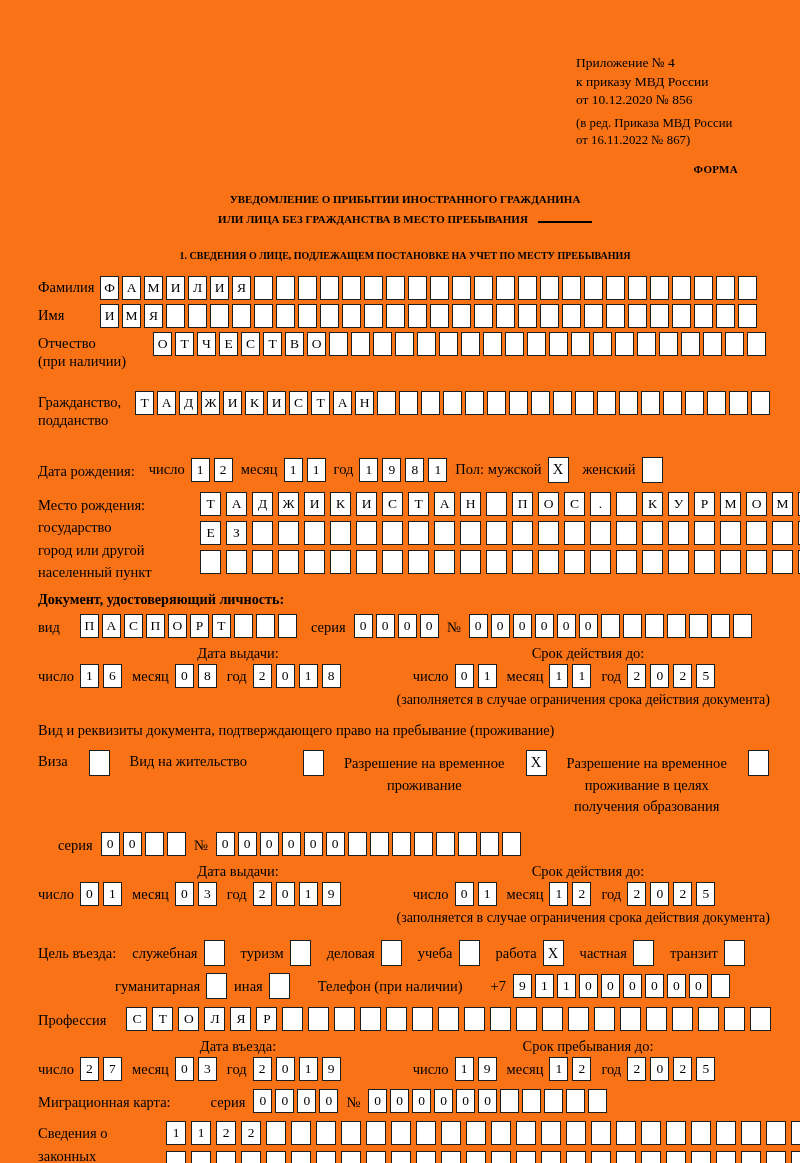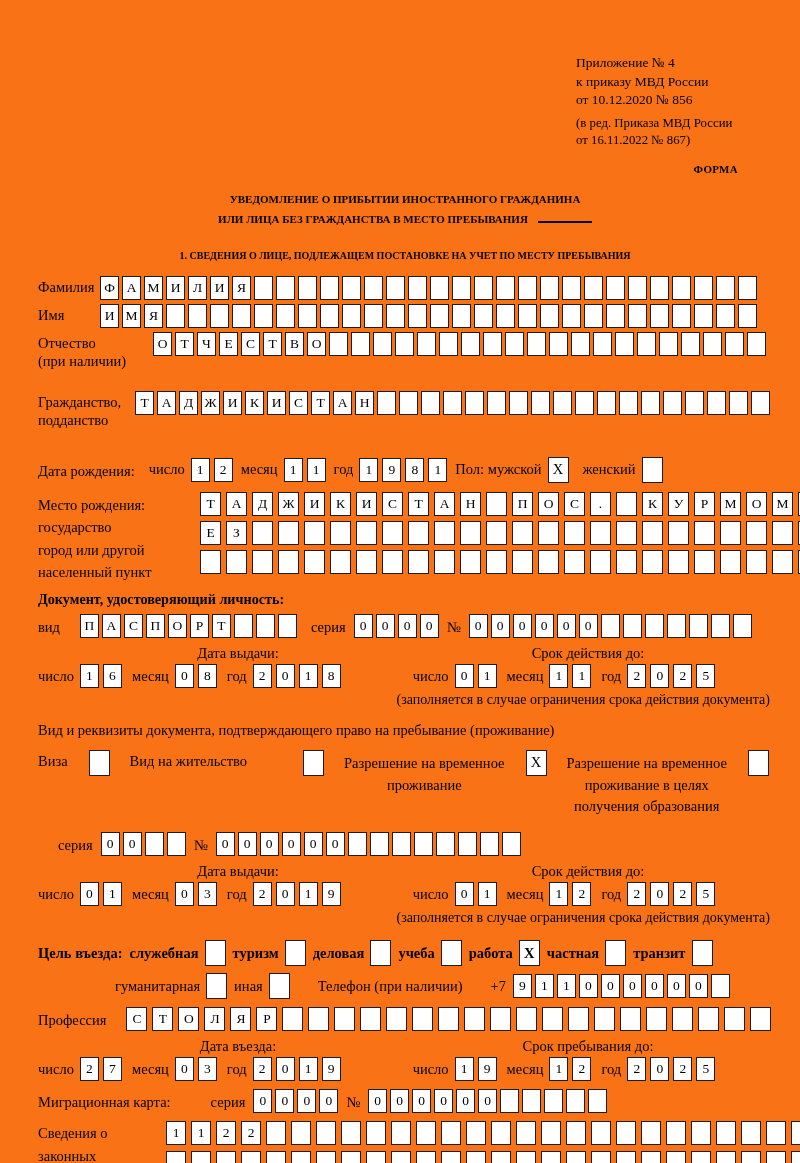--- a/index.html
+++ b/index.html
@@ -71,21 +71,21 @@
 
   .intro { margin-top:10px; line-height:1.75; }
 
   .permit-row { display:flex; margin-top:6px; align-items:flex-start; }
   .permit-item { display:flex; align-items:flex-start; gap:21px; flex:0 0 auto; }
   .permit-item .plabel { padding-top:3px; }
   .plabel.center { text-align:center; line-height:1.5; }
 
   .row-series2 { margin-top:14px; align-items:center; }
 
-  .purpose-row { display:flex; align-items:center; margin-top:14px; gap:7px;font-weight:bold; }
+  .purpose-row { display:flex; align-items:center; margin-top:14px; gap:16px; }
   .purpose-pair { display:inline-flex; align-items:center; gap:6px; }
   .purpose-row2 { display:flex; align-items:center; margin-top:7px; gap:7px; padding-left:77px; }
 
   .row-profession { margin-top:8px; align-items:center; }
 
   .row-migcard { margin-top:8px; align-items:center; }
 
   .rep-block { display:flex; margin-top:8px; position:relative; }
   .rep-labels { width:128px; flex:0 0 auto; line-height:1.55; padding-top:1px; }
   .rep-rows { display:flex; flex-direction:column; gap:6px; }

